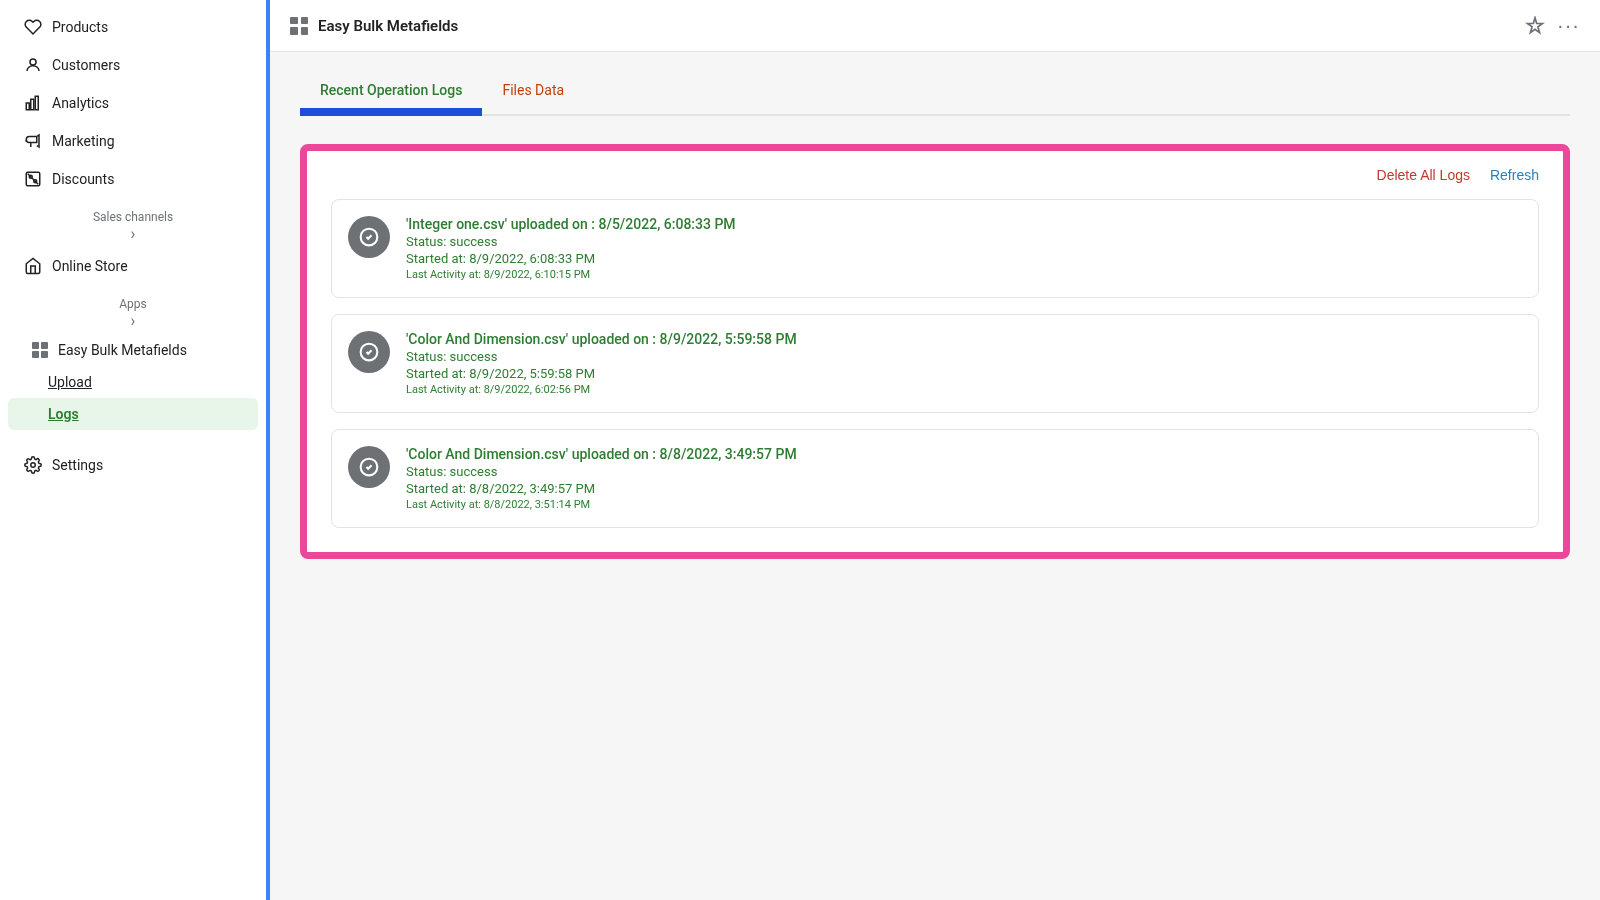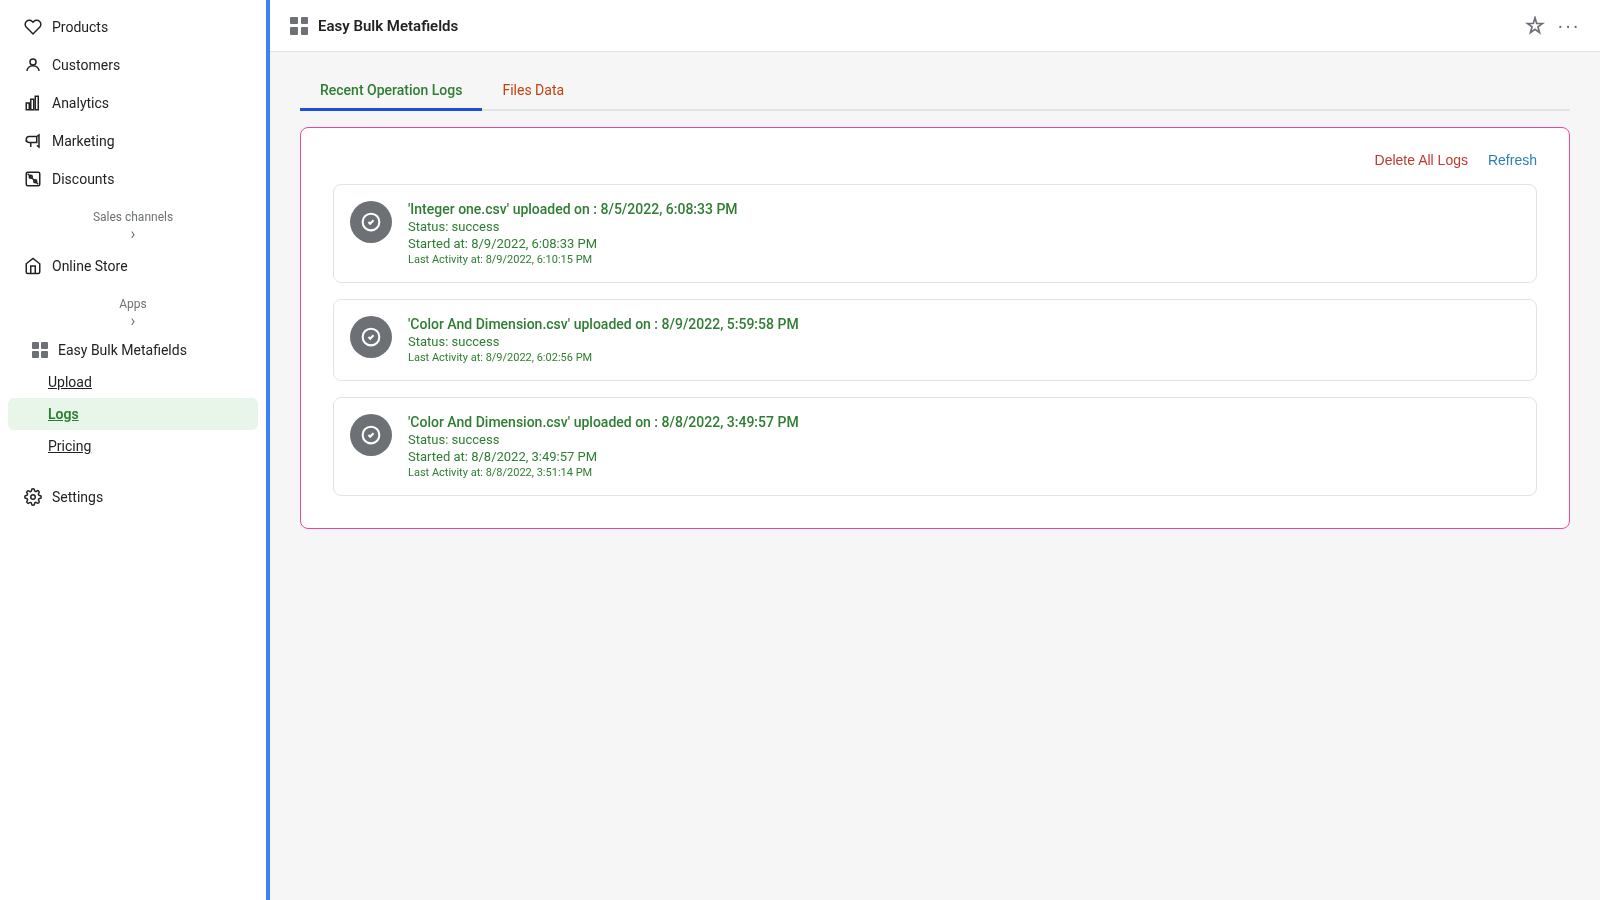--- a/index.html
+++ b/index.html
@@ -128,31 +128,31 @@
     .tab {
       padding: 10px 20px;
       font-size: 14px;
       color: #c2410c;
       cursor: pointer;
       border-bottom: 3px solid transparent;
       margin-bottom: -2px;
     }
     .tab.active {
       color: #2e7d32;
-      border-bottom: 3px solid #1d4ed8;
+      border-bottom: 8px solid #1d4ed8;
       font-weight: 500;
     }
 
     
     .logs-panel {
       background: #fff;
       border-radius: 8px;
-      border: 1px solid #ec4899;
-      margin-top: 16px;
-      padding: 8px;
+      border: 7px solid #ec4899;
+      margin-top: 28px;
+      padding: 0;
     }
 
     .logs-actions {
       display: flex;
       justify-content: flex-end;
       gap: 20px;
       padding: 16px 24px;
     }
     .btn-delete-logs {
       background: none;
@@ -305,23 +305,20 @@
         </div>
     </span>
     <span>Easy Bulk Metafields</span>
   </div>
 
   <div class="sidebar-sub-item">
     <span>Upload</span>
   </div>
   <div class="sidebar-sub-item active">
     <span>Logs</span>
-  </div>
-  <div class="sidebar-sub-item">
-    <span>Pricing</span>
   </div>
 
   <div style="height: 16px;"></div>
 
   <div class="sidebar-item">
     <span class="icon">
       <svg width="18" height="18" viewBox="0 0 24 24" fill="none" stroke="#202223" stroke-width="2">
           <circle cx="12" cy="12" r="3"></circle>
           <path d="M19.4 15a1.65 1.65 0 0 0 .33 1.82l.06.06a2 2 0 0 1-2.83 2.83l-.06-.06a1.65 1.65 0 0 0-1.82-.33 1.65 1.65 0 0 0-1 1.51V21a2 2 0 0 1-4 0v-.09A1.65 1.65 0 0 0 9 19.4a1.65 1.65 0 0 0-1.82.33l-.06.06a2 2 0 0 1-2.83-2.83l.06-.06A1.65 1.65 0 0 0 4.68 15a1.65 1.65 0 0 0-1.51-1H3a2 2 0 0 1 0-4h.09A1.65 1.65 0 0 0 4.6 9a1.65 1.65 0 0 0-.33-1.82l-.06-.06a2 2 0 0 1 2.83-2.83l.06.06A1.65 1.65 0 0 0 9 4.68a1.65 1.65 0 0 0 1-1.51V3a2 2 0 0 1 4 0v.09a1.65 1.65 0 0 0 1 1.51 1.65 1.65 0 0 0 1.82-.33l.06-.06a2 2 0 0 1 2.83 2.83l-.06.06A1.65 1.65 0 0 0 19.4 9a1.65 1.65 0 0 0 1.51 1H21a2 2 0 0 1 0 4h-.09a1.65 1.65 0 0 0-1.51 1z"></path>
         </svg>
@@ -395,20 +392,21 @@
         <div class="log-entry">
           <div class="log-icon">
             <svg width="20" height="20" viewBox="0 0 24 24" fill="none" stroke="#fff" stroke-width="2.5">
                 <circle cx="12" cy="12" r="10" stroke="#fff" fill="#6d7175"></circle>
                 <polyline points="9 12 11 14 15 10"></polyline>
               </svg>
           </div>
           <div class="log-details">
             <span class="log-title">'Color And Dimension.csv' uploaded on : 8/9/2022, 5:59:58 PM</span>
             <span class="log-status">Status: success</span>
+            <span class="log-started">Started at: 8/9/2022, 5:59:58 PM</span>
             <span class="log-last-activity">Last Activity at: 8/9/2022, 6:02:56 PM</span>
           </div>
         </div>
 
         <div class="log-entry">
           <div class="log-icon">
             <svg width="20" height="20" viewBox="0 0 24 24" fill="none" stroke="#fff" stroke-width="2.5">
                 <circle cx="12" cy="12" r="10" stroke="#fff" fill="#6d7175"></circle>
                 <polyline points="9 12 11 14 15 10"></polyline>
               </svg>

